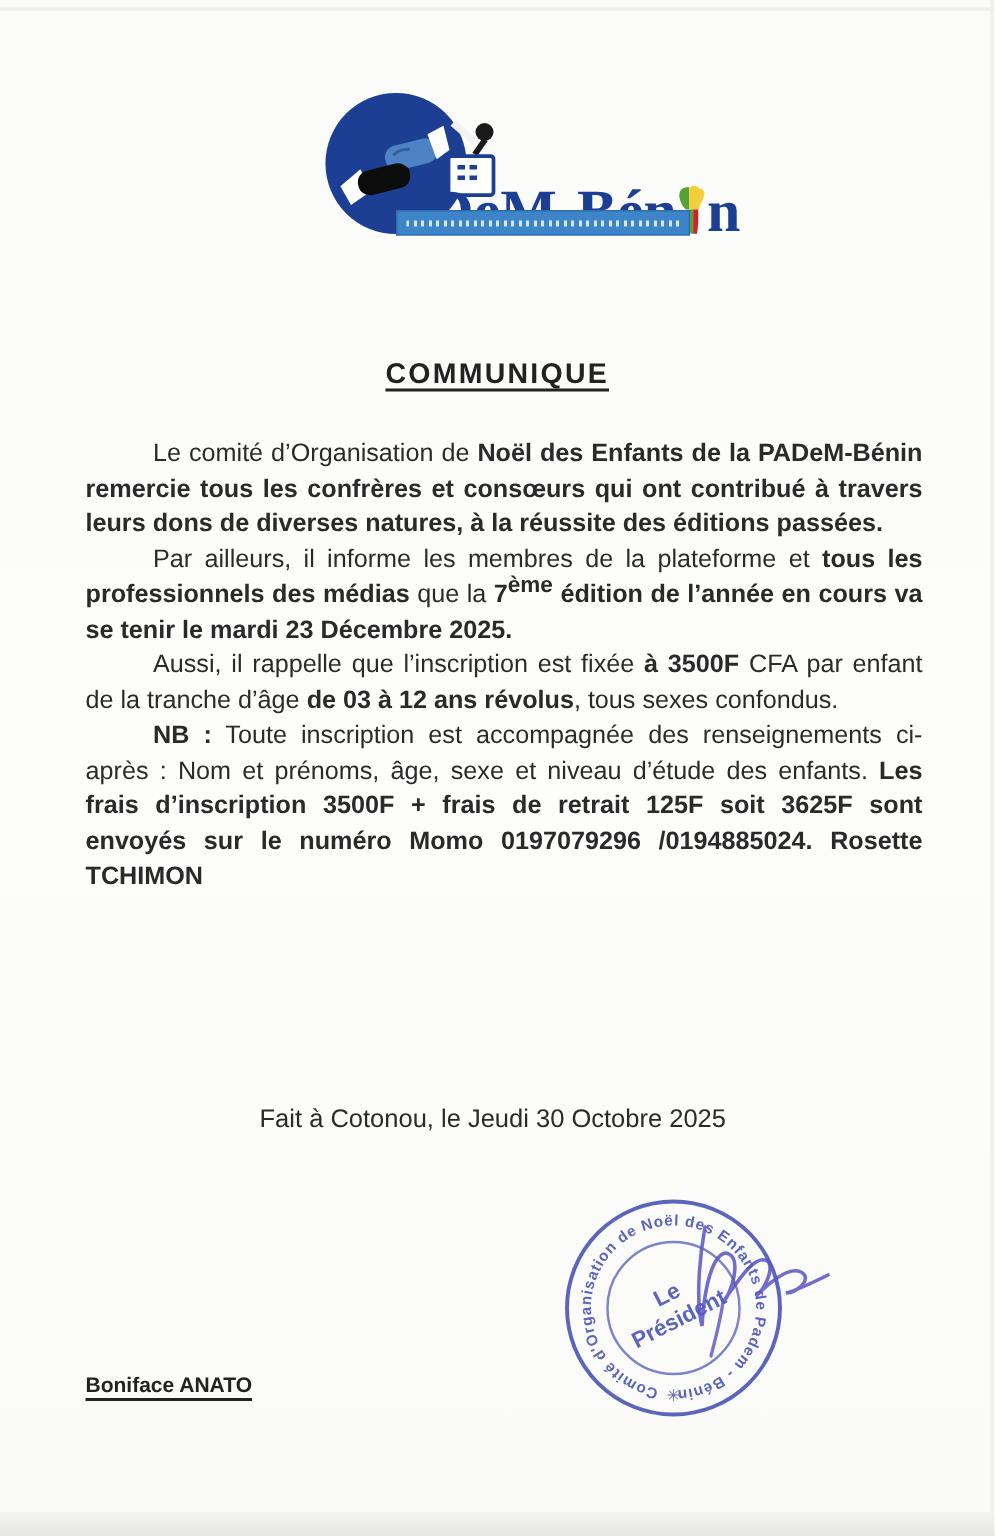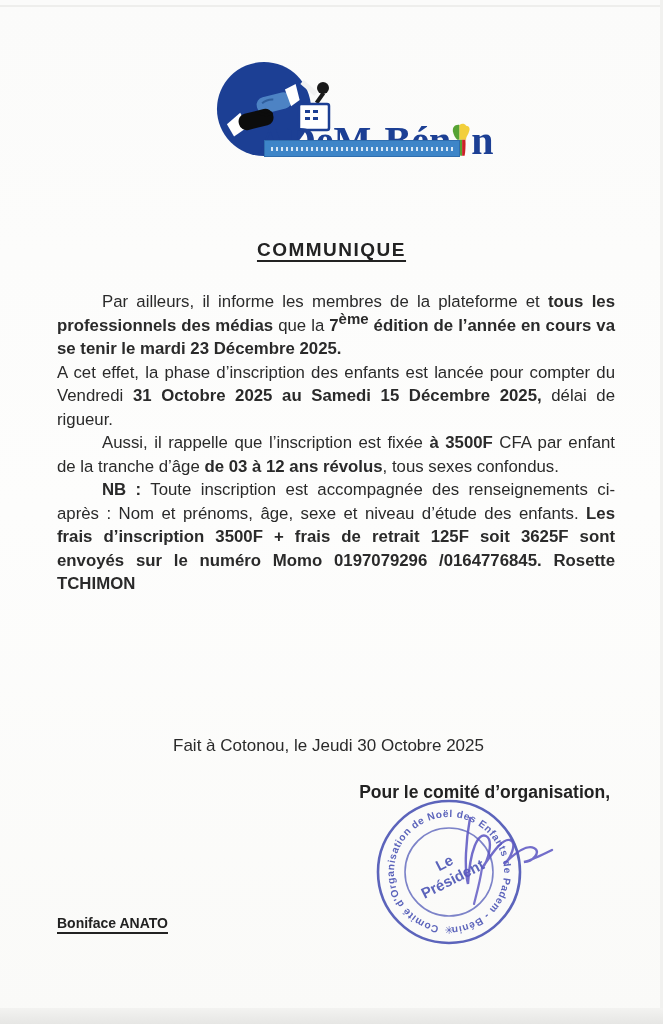--- a/index.html
+++ b/index.html
@@ -94,30 +94,29 @@
       </svg><span>n</span>
     </div>
     <div class="logo-banner">
       <div class="microtext"></div>
     </div>
   </div>
 
   <div class="communique">COMMUNIQUE</div>
 
   <div class="body-text" id="paragraphs">
+      <p class="indent"><span>Le comité d’Organisation de </span><span class="b">Noël des Enfants de la PADeM-Bénin remercie tous les confrères et consœurs qui ont contribué à travers leurs dons de diverses natures, à la réussite des éditions passées.</span></p>
       <p class="indent"><span>Par ailleurs, il informe les membres de la plateforme et </span><span class="b">tous les professionnels des médias </span><span>que la </span><span class="b">7</span><sup class="b">ème</sup><span class="b"> édition de l’année en cours va se tenir le mardi 23 Décembre 2025.</span></p>
-      <p class=""><span>A cet effet, la phase d’inscription des enfants est lancée pour compter du Vendredi </span><span class="b">31 Octobre 2025 au Samedi 15 Décembre 2025,</span><span> délai de rigueur.</span></p>
       <p class="indent"><span>Aussi, il rappelle que l’inscription est fixée </span><span class="b">à 3500F</span><span> CFA par enfant de la tranche d’âge </span><span class="b">de 03 à 12 ans révolus</span><span>, tous sexes confondus.</span></p>
-      <p class="indent"><span class="b">NB :</span><span> Toute inscription est accompagnée des renseignements ci-après : Nom et prénoms, âge, sexe et niveau d’étude des enfants. </span><span class="b">Les frais d’inscription 3500F + frais de retrait 125F soit 3625F sont envoyés sur le numéro Momo 0197079296 /0164776845. Rosette TCHIMON</span></p>
+      <p class="indent"><span class="b">NB :</span><span> Toute inscription est accompagnée des renseignements ci-après : Nom et prénoms, âge, sexe et niveau d’étude des enfants. </span><span class="b">Les frais d’inscription 3500F + frais de retrait 125F soit 3625F sont envoyés sur le numéro Momo 0197079296 /0194885024. Rosette TCHIMON</span></p>
     </div>
 
   <div class="dateline">Fait à Cotonou, le Jeudi 30 Octobre 2025</div>
 
   <div class="signblock">
-    <div>Pour le comité d’organisation,</div>
   </div>
 
   <svg class="stamp" viewBox="0 0 150 150" xmlns="http://www.w3.org/2000/svg" xmlns:xlink="http://www.w3.org/1999/xlink">
     <defs>
       <path id="ringPath" d="M 75,130 A 55,55 0 1 1 75.01,130"></path>
     </defs>
     <circle cx="75" cy="75" r="71" fill="none" stroke="#4f58b6" stroke-width="2.6"></circle>
     <circle cx="75" cy="75" r="44" fill="none" stroke="#4f58b6" stroke-width="1.6" opacity=".8"></circle>
     <text font-size="10.2" font-weight="bold" fill="#4f58b6" letter-spacing="0.6" font-family="Liberation Sans, sans-serif">
       <textPath href="#ringPath" xlink:href="#ringPath" startOffset="10">Comité d'Organisation de Noël des Enfants de Padem - Bénin</textPath>

